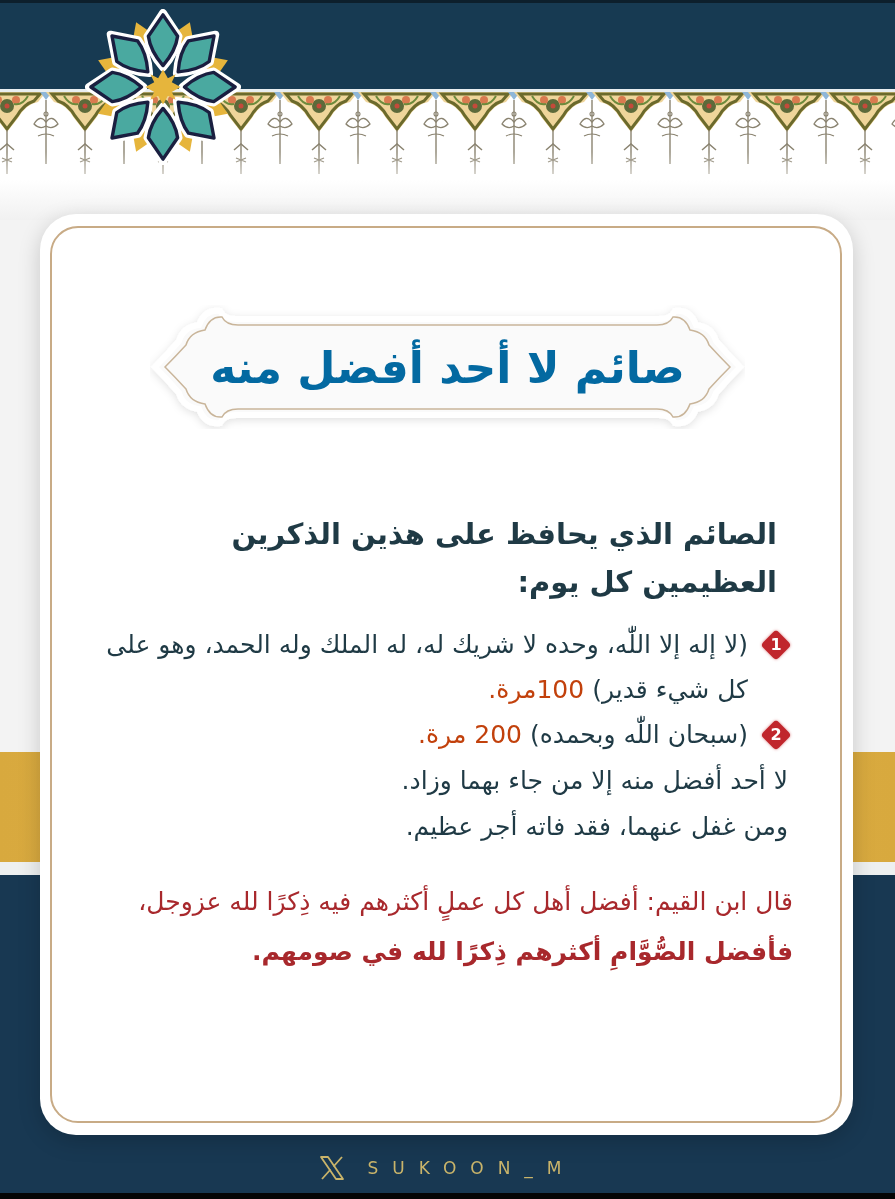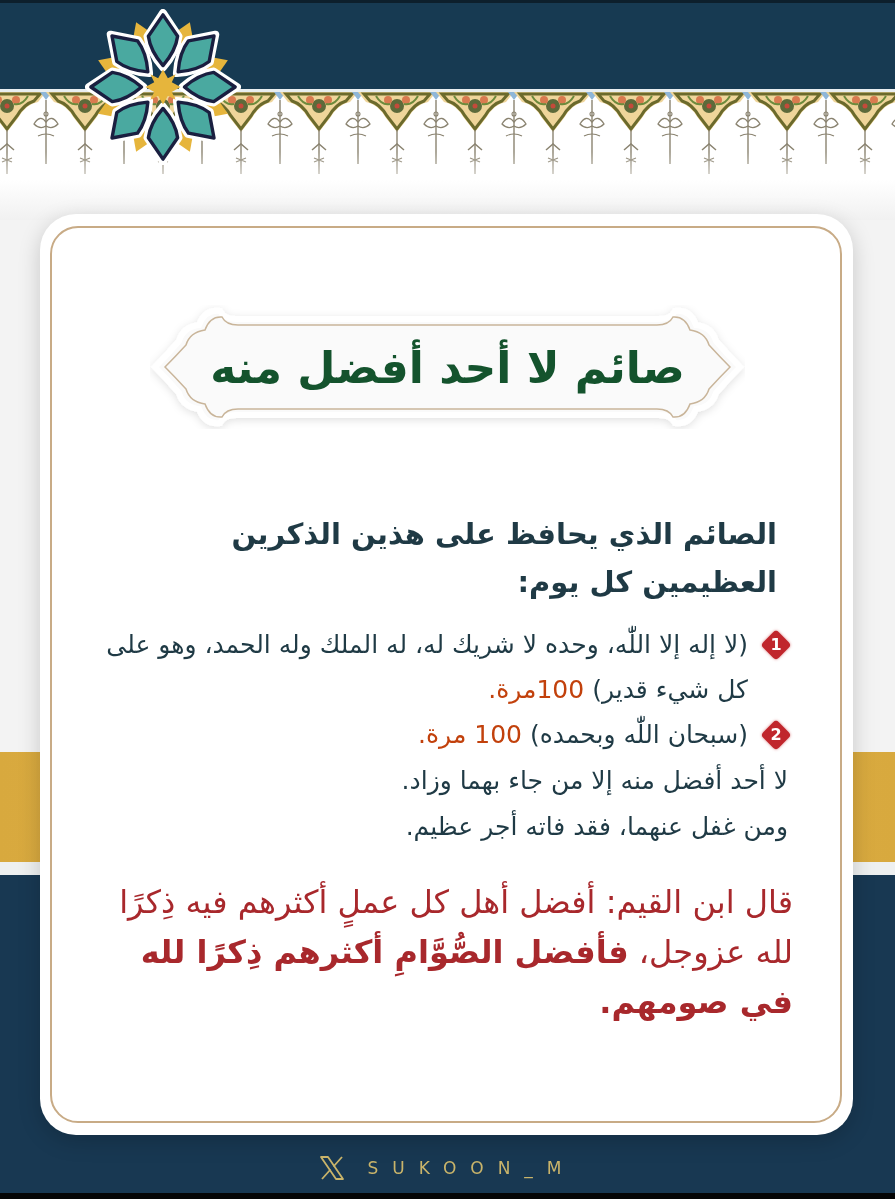--- a/index.html
+++ b/index.html
@@ -24,34 +24,34 @@
 
   .card { position:absolute; left:40px; top:214px; width:813px; height:921px;
     background:#ffffff; border-radius:36px;
     box-shadow:0 6px 22px rgba(0,0,0,0.18); }
   .card-inner { position:absolute; left:10px; top:12px; right:11px; bottom:12px;
     border:2px solid #c8ab86; border-radius:28px; }
 
   .banner { position:absolute; left:110px; top:91px; width:595px; height:124px; }
   .banner-title { position:absolute; left:0; top:0; width:595px; height:124px;
     display:flex; align-items:center; justify-content:center;
-    direction:rtl; color:#14532d; font-size:44px; font-weight:bold; }
+    direction:rtl; color:#0369a1; font-size:44px; font-weight:bold; }
 
   .content { position:absolute; left:60px; right:60px; top:280px; direction:rtl;
     color:#1f3a45; }
   .intro { font-size:29px; font-weight:bold; line-height:48px; text-align:right; margin:16px; }
   .item { position:relative; font-size:25px; line-height:45px; padding-right:45px; margin:0; }
   .badge { position:absolute; right:6px; top:12px; width:22px; height:22px;
     background:#c0262c; transform:rotate(45deg); border-radius:4px;
     box-shadow:0 0 3px rgba(192,38,44,0.6); }
   .badge span { display:block; transform:rotate(-45deg); color:#fff; font-weight:bold;
     font-size:16px; line-height:22px; text-align:center; }
   .red { color:#c2410c; }
   .plain { font-size:25px; line-height:45px; margin:1px; padding-right:4px; }
-  .quote { margin-top:28px; font-size:32px; line-height:50px; color:#a8282c; }
+  .quote { margin-top:28px; font-size:25px; line-height:50px; color:#a8282c; }
   .quote b { font-weight:bold; }
 
   .footer { position:absolute; left:0; top:1148px; width:895px; height:40px;
     display:flex; align-items:center; justify-content:center; gap:22px; }
   .x-icon { width:26px; height:26px; }
   .handle { color:#c9b46a; font-size:17px; letter-spacing:14px; font-family:"DejaVu Sans", sans-serif; }
 </style>
 </head>
 <body>
 
@@ -161,21 +161,21 @@
         </span>
       <span>(لا إله إلا اللّٰه، وحده لا شريك له، له الملك وله الحمد، وهو على كل شيء قدير)</span>
       <span class="red">100مرة.</span>
     </p>
 
     <p class="item">
       <span class="badge">
           <span>2</span>
         </span>
       <span>(سبحان اللّٰه وبحمده)</span>
-      <span class="red">100 مرة.</span>
+      <span class="red">200 مرة.</span>
     </p>
 
     <p class="plain">لا أحد أفضل منه إلا من جاء بهما وزاد.</p>
     <p class="plain">ومن غفل عنهما، فقد فاته أجر عظيم.</p>
 
     <p class="quote">
       <span>قال ابن القيم: أفضل أهل كل عملٍ أكثرهم فيه ذِكرًا لله عزوجل،</span>
       <b>فأفضل الصُّوَّامِ أكثرهم ذِكرًا لله في صومهم.</b>
     </p>
   </div>

